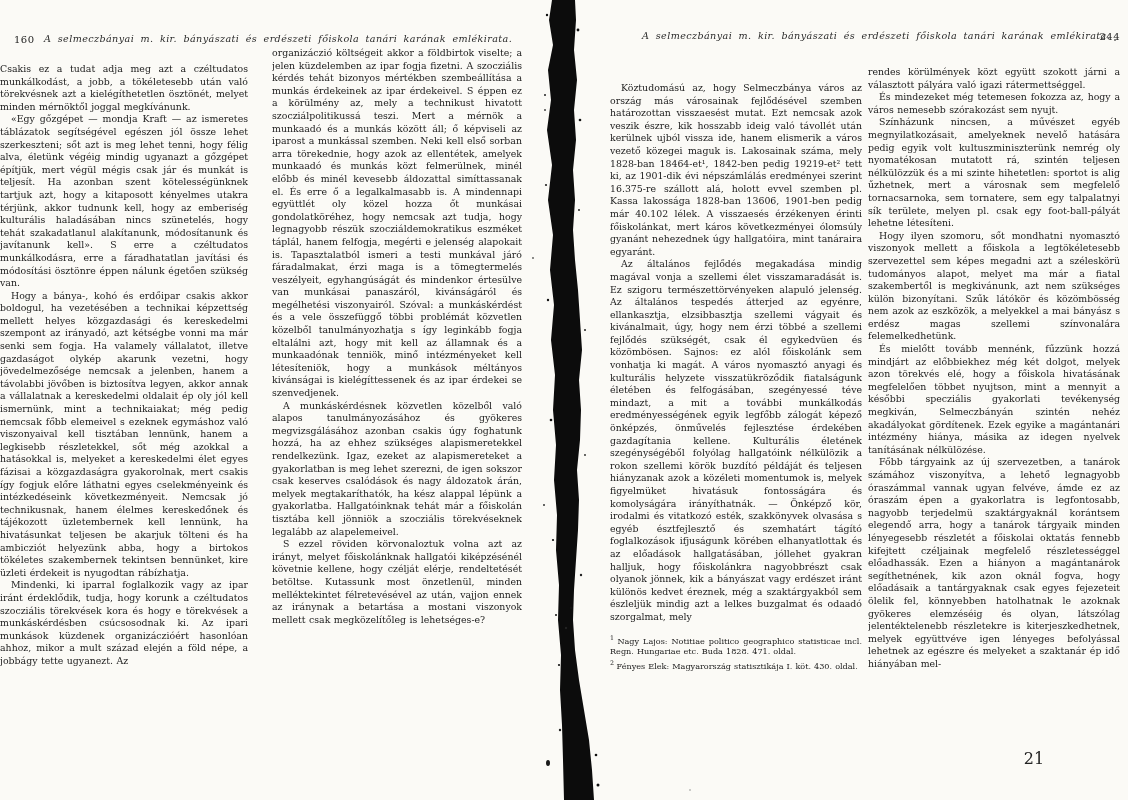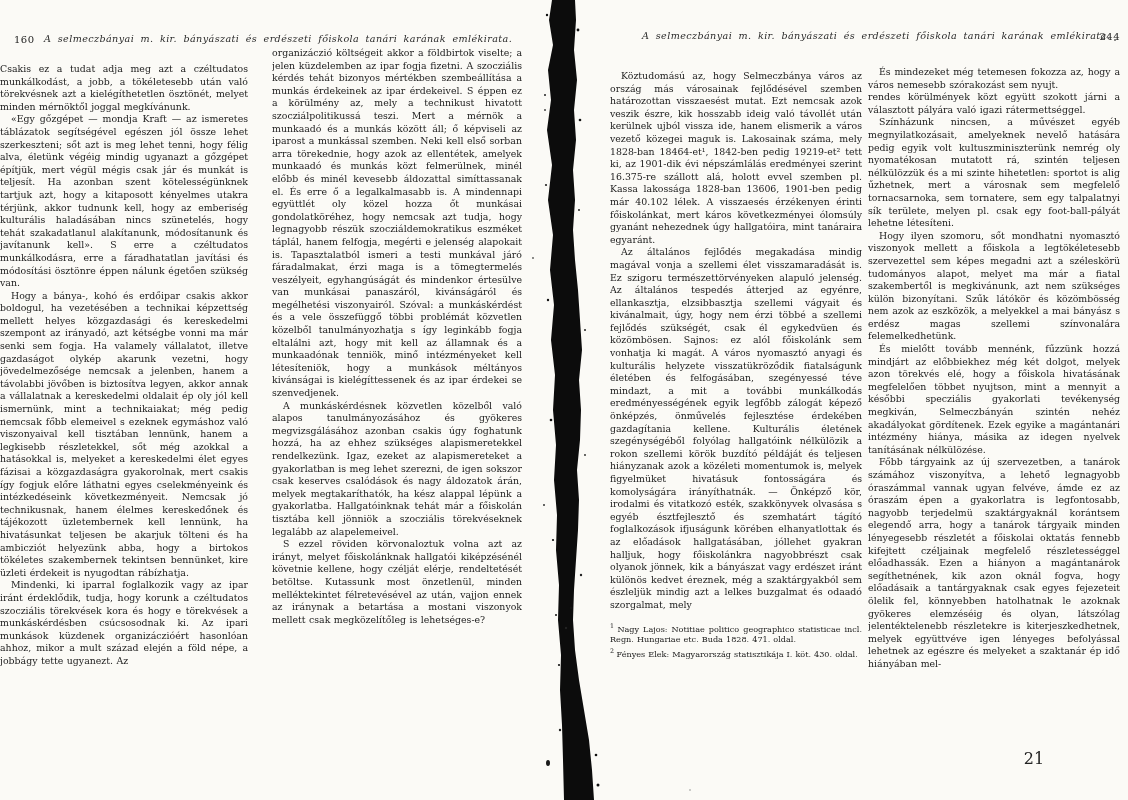--- a/index.html
+++ b/index.html
@@ -46,33 +46,33 @@
     <p class="para indent">«Egy gőzgépet — mondja Kraft — az ismeretes táblázatok segítségével egészen jól össze lehet szerkeszteni; sőt azt is meg lehet tenni, hogy félig alva, életünk végéig mindig ugyanazt a gőzgépet építjük, mert végül mégis csak jár és munkát is teljesít. Ha azonban szent kötelességünknek tartjuk azt, hogy a kitaposott kényelmes utakra térjünk, akkor tudnunk kell, hogy az emberiség kulturális haladásában nincs szünetelés, hogy tehát szakadatlanul alakítanunk, módosítanunk és javítanunk kell». S erre a czéltudatos munkálkodásra, erre a fáradhatatlan javítási és módosítási ösztönre éppen nálunk égetően szükség van.</p>
     <p class="para indent">Hogy a bánya-, kohó és erdőipar csakis akkor boldogul, ha vezetésében a technikai képzettség mellett helyes közgazdasági és kereskedelmi szempont az irányadó, azt kétségbe vonni ma már senki sem fogja. Ha valamely vállalatot, illetve gazdaságot olykép akarunk vezetni, hogy jövedelmezősége nemcsak a jelenben, hanem a távolabbi jövőben is biztosítva legyen, akkor annak a vállalatnak a kereskedelmi oldalait ép oly jól kell ismernünk, mint a technikaiakat; még pedig nemcsak főbb elemeivel s ezeknek egymáshoz való viszonyaival kell tisztában lennünk, hanem a legkisebb részletekkel, sőt még azokkal a hatásokkal is, melyeket a kereskedelmi élet egyes fázisai a közgazdaságra gyakorolnak, mert csakis így fogjuk előre láthatni egyes cselekményeink és intézkedéseink következményeit. Nemcsak jó technikusnak, hanem élelmes kereskedőnek és tájékozott üzletembernek kell lennünk, ha hivatásunkat teljesen be akarjuk tölteni és ha ambicziót helyezünk abba, hogy a birtokos tökéletes szakembernek tekintsen bennünket, kire üzleti érdekeit is nyugodtan rábízhatja.</p>
     <p class="para indent">Mindenki, ki iparral foglalkozik vagy az ipar iránt érdeklődik, tudja, hogy korunk a czéltudatos szocziális törekvések kora és hogy e törekvések a munkáskérdésben csúcsosodnak ki. Az ipari munkások küzdenek organizáczióért hasonlóan ahhoz, mikor a mult század elején a föld népe, a jobbágy tette ugyanezt. Az</p>
   </div>
 <div class="col" style="left:272px; top:47px; width:250px; height:704px;">
     <p class="para">organizáczió költségeit akkor a földbirtok viselte; a jelen küzdelemben az ipar fogja fizetni. A szocziális kérdés tehát bizonyos mértékben szembeállítása a munkás érdekeinek az ipar érdekeivel. S éppen ez a körülmény az, mely a technikust hivatott szocziálpolitikussá teszi. Mert a mérnök a munkaadó és a munkás között áll; ő képviseli az iparost a munkással szemben. Neki kell első sorban arra törekednie, hogy azok az ellentétek, amelyek munkaadó és munkás közt felmerülnek, minél előbb és minél kevesebb áldozattal simíttassanak el. És erre ő a legalkalmasabb is. A mindennapi együttlét oly közel hozza őt munkásai gondolatköréhez, hogy nemcsak azt tudja, hogy legnagyobb részük szocziáldemokratikus eszméket táplál, hanem felfogja, megérti e jelenség alapokait is. Tapasztalatból ismeri a testi munkával járó fáradalmakat, érzi maga is a tömegtermelés veszélyeit, egyhangúságát és mindenkor értesülve van munkásai panaszáról, kivánságáról és megélhetési viszonyairól. Szóval: a munkáskérdést és a vele összefüggő többi problémát közvetlen közelből tanulmányozhatja s így leginkább fogja eltalálni azt, hogy mit kell az államnak és a munkaadónak tenniök, minő intézményeket kell létesíteniök, hogy a munkások méltányos kivánságai is kielégíttessenek és az ipar érdekei se szenvedjenek.</p>
     <p class="para indent">A munkáskérdésnek közvetlen közelből való alapos tanulmányozásához és gyökeres megvizsgálásához azonban csakis úgy foghatunk hozzá, ha az ehhez szükséges alapismeretekkel rendelkezünk. Igaz, ezeket az alapismereteket a gyakorlatban is meg lehet szerezni, de igen sokszor csak keserves csalódások és nagy áldozatok árán, melyek megtakaríthatók, ha kész alappal lépünk a gyakorlatba. Hallgatóinknak tehát már a főiskolán tisztába kell jönniök a szocziális törekvéseknek legalább az alapelemeivel.</p>
     <p class="para indent">S ezzel röviden körvonaloztuk volna azt az irányt, melyet főiskolánknak hallgatói kiképzésénél követnie kellene, hogy czélját elérje, rendeltetését betöltse. Kutassunk most önzetlenül, minden melléktekintet félretevésével az után, vajjon ennek az iránynak a betartása a mostani viszonyok mellett csak megközelítőleg is lehetséges-e?</p>
   </div>
 
-<div class="col" style="left:610px; top:70px; width:252px; height:700px;">
+<div class="col" style="left:610px; top:82px; width:252px; height:700px;">
   <div>
       <p class="para indent">Köztudomású az, hogy Selmeczbánya város az ország más városainak fejlődésével szemben határozottan visszaesést mutat. Ezt nemcsak azok veszik észre, kik hosszabb ideig való távollét után kerülnek ujból vissza ide, hanem elismerik a város vezető közegei maguk is. Lakosainak száma, mely 1828-ban 18464-et¹, 1842-ben pedig 19219-et² tett ki, az 1901-dik évi népszámlálás eredményei szerint 16.375-re szállott alá, holott evvel szemben pl. Kassa lakossága 1828-ban 13606, 1901-ben pedig már 40.102 lélek. A visszaesés érzékenyen érinti főiskolánkat, mert káros következményei ólomsúly gyanánt nehezednek úgy hallgatóira, mint tanáraira egyaránt.</p>
       <p class="para indent">Az általános fejlődés megakadása mindig magával vonja a szellemi élet visszamaradását is. Ez szigoru természettörvényeken alapuló jelenség. Az általános tespedés átterjed az egyénre, ellankasztja, elzsibbasztja szellemi vágyait és kivánalmait, úgy, hogy nem érzi többé a szellemi fejlődés szükségét, csak él egykedvüen és közömbösen. Sajnos: ez alól főiskolánk sem vonhatja ki magát. A város nyomasztó anyagi és kulturális helyzete visszatükröződik fiatalságunk életében és felfogásában, szegényessé téve mindazt, a mit a további munkálkodás eredményességének egyik legfőbb zálogát képező önképzés, önművelés fejlesztése érdekében gazdagítania kellene. Kulturális életének szegénységéből folyólag hallgatóink nélkülözik a rokon szellemi körök buzdító példáját és teljesen hiányzanak azok a közéleti momentumok is, melyek figyelmüket hivatásuk fontosságára és komolyságára irányíthatnák. — Önképző kör, irodalmi és vitatkozó esték, szakkönyvek olvasása s egyéb észtfejlesztő és szemhatárt tágító foglalkozások ifjuságunk körében elhanyatlottak és az előadások hallgatásában, jóllehet gyakran halljuk, hogy főiskolánkra nagyobbrészt csak olyanok jönnek, kik a bányászat vagy erdészet iránt különös kedvet éreznek, még a szaktárgyakból sem észleljük mindig azt a lelkes buzgalmat és odaadó szorgalmat, mely</p>
     </div>
   <div class="footnotes">
       <p class="footnote"><sup>1 </sup>Nagy Lajos: Notitiae politico geographico statisticae incl. Regn. Hungariae etc. Buda 1828. 471. oldal.</p>
       <p class="footnote"><sup>2 </sup>Fényes Elek: Magyarország statisztikája I. köt. 430. oldal.</p>
     </div>
 </div>
 <div class="col" style="left:868px; top:66px; width:252px; height:700px;">
+    <p class="para">rendes körülmények közt együtt szokott járni a választott pályára való igazi rátermettséggel.</p>
     <p class="para indent">És mindezeket még tetemesen fokozza az, hogy a város nemesebb szórakozást sem nyujt.</p>
-    <p class="para">rendes körülmények közt együtt szokott járni a választott pályára való igazi rátermettséggel.</p>
     <p class="para indent">Színházunk nincsen, a művészet egyéb megnyilatkozásait, amelyeknek nevelő hatására pedig egyik volt kultuszminiszterünk nemrég oly nyomatékosan mutatott rá, szintén teljesen nélkülözzük és a mi szinte hihetetlen: sportot is alig űzhetnek, mert a városnak sem megfelelő tornacsarnoka, sem tornatere, sem egy talpalatnyi sík területe, melyen pl. csak egy foot-ball-pályát lehetne létesíteni.</p>
     <p class="para indent">Hogy ilyen szomoru, sőt mondhatni nyomasztó viszonyok mellett a főiskola a legtökéletesebb szervezettel sem képes megadni azt a széleskörü tudományos alapot, melyet ma már a fiatal szakembertől is megkivánunk, azt nem szükséges külön bizonyítani. Szűk látókör és közömbösség nem azok az eszközök, a melyekkel a mai bányász s erdész magas szellemi színvonalára felemelkedhetünk.</p>
     <p class="para indent">És mielőtt tovább mennénk, fűzzünk hozzá mindjárt az előbbiekhez még két dolgot, melyek azon törekvés elé, hogy a főiskola hivatásának megfelelően többet nyujtson, mint a mennyit a későbbi specziális gyakorlati tevékenység megkiván, Selmeczbányán szintén nehéz akadályokat gördítenek. Ezek egyike a magántanári intézmény hiánya, másika az idegen nyelvek tanításának nélkülözése.</p>
     <p class="para indent">Főbb tárgyaink az új szervezetben, a tanárok számához viszonyítva, a lehető legnagyobb óraszámmal vannak ugyan felvéve, ámde ez az óraszám épen a gyakorlatra is legfontosabb, nagyobb terjedelmü szaktárgyaknál korántsem elegendő arra, hogy a tanárok tárgyaik minden lényegesebb részletét a főiskolai oktatás fennebb kifejtett czéljainak megfelelő részletességgel előadhassák. Ezen a hiányon a magántanárok segíthetnének, kik azon oknál fogva, hogy előadásaik a tantárgyaknak csak egyes fejezeteit ölelik fel, könnyebben hatolhatnak le azoknak gyökeres elemzéséig és olyan, látszólag jelentéktelenebb részletekre is kiterjeszkedhetnek, melyek együttvéve igen lényeges befolyással lehetnek az egészre és melyeket a szaktanár ép idő hiányában mel-</p>
   </div>
 
 <div class="bottom-num" style="left:1004px; top:749px;">21</div>
 
 <svg class="artifacts" width="1128" height="800" viewBox="0 0 1128 800">
   <g>

